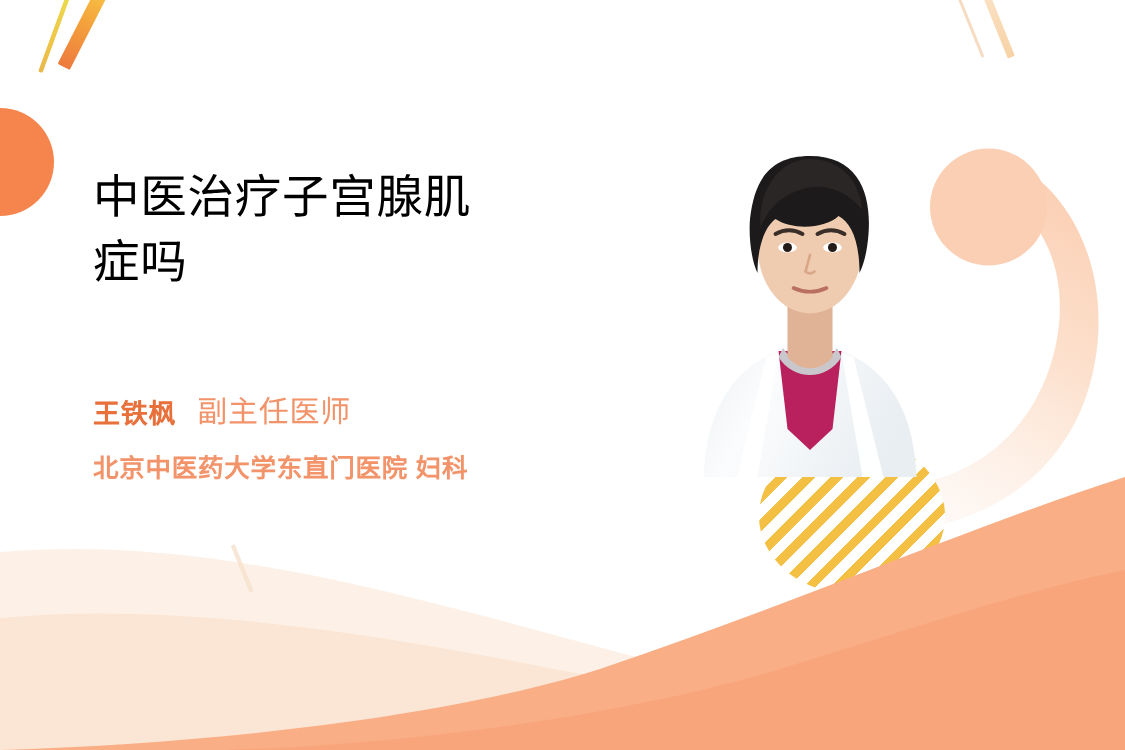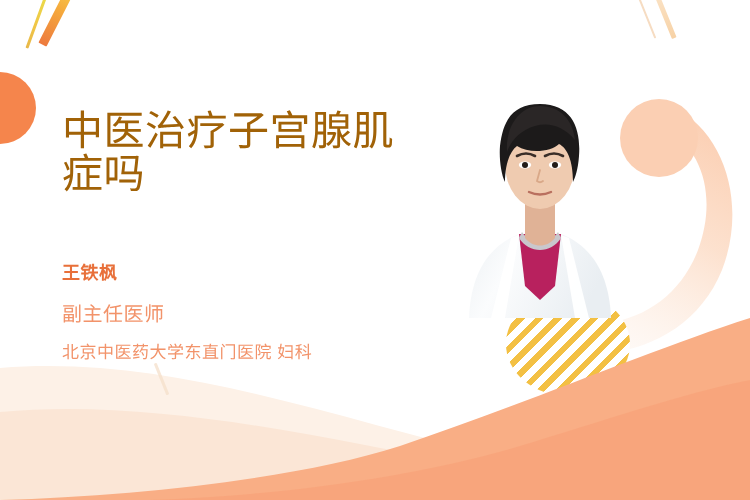--- a/index.html
+++ b/index.html
@@ -140,51 +140,50 @@
   
   .text-col {
     position: absolute;
     left: 62px;
     top: 110px;
     width: 350px;
   }
 
   .title {
     margin: 0;
-    font-size: 41px;
+    font-size: 31px;
     line-height: 43px;
     font-weight: 400;
-    color: #a16207;
+    color: #000000;
     letter-spacing: .5px;
     white-space: pre-line;
   }
 
   .byline {
     margin-top: 62px;
     display: flex;
-    align-items: flex-start;
+    align-items: flex-end;
     gap: 14px;
-    flex-direction: column;
   }
   .doctor-name {
     font-size: 18px;
     font-weight: 700;
     color: #E8703A;
     letter-spacing: .5px;
   }
   .doctor-title {
     font-size: 20px;
     font-weight: 400;
     color: #F2936A;
     letter-spacing: .5px;
   }
   .affiliation {
     margin-top: 11px;
     font-size: 17px;
-    font-weight: 400;
+    font-weight: 700;
     color: #F2936A;
     letter-spacing: .5px;
   }
 </style>
 </head>
 <body>
 
 <div class="card">
 
   <div class="deco circle-orange-left"></div>

